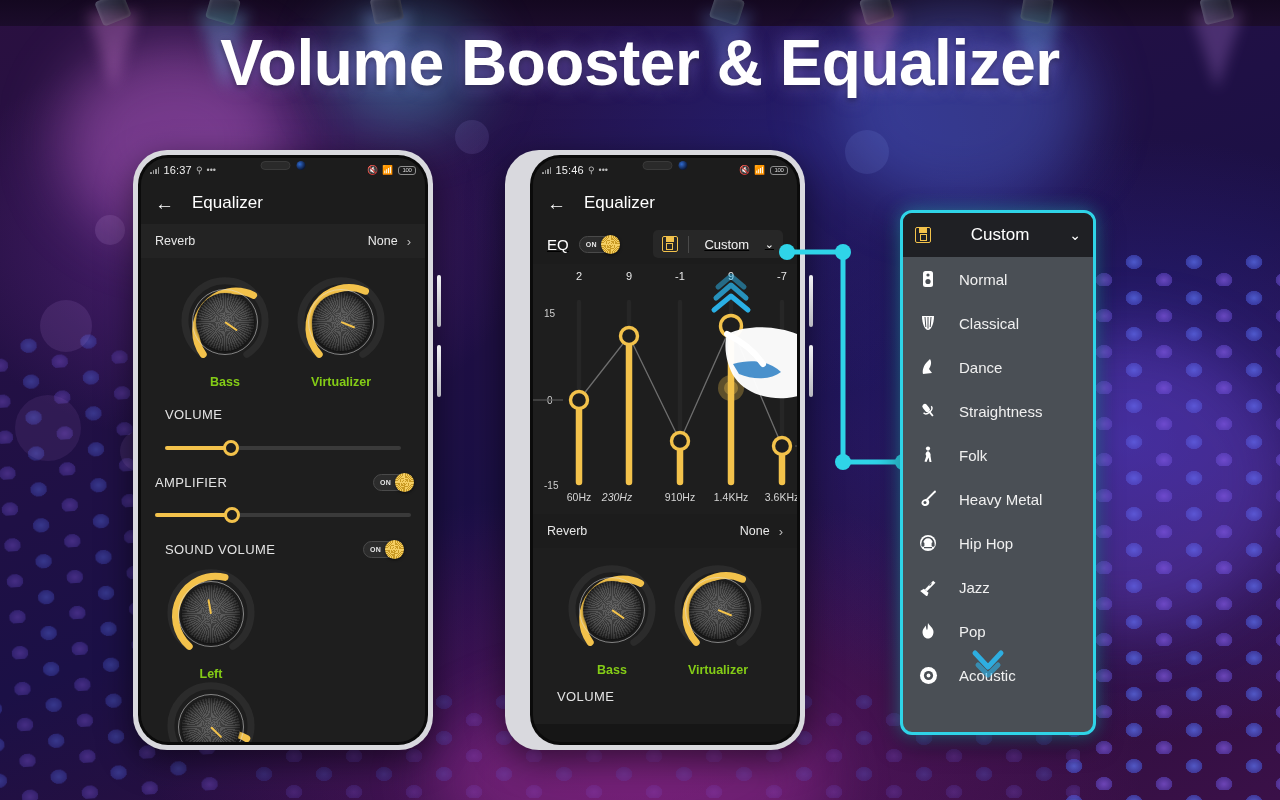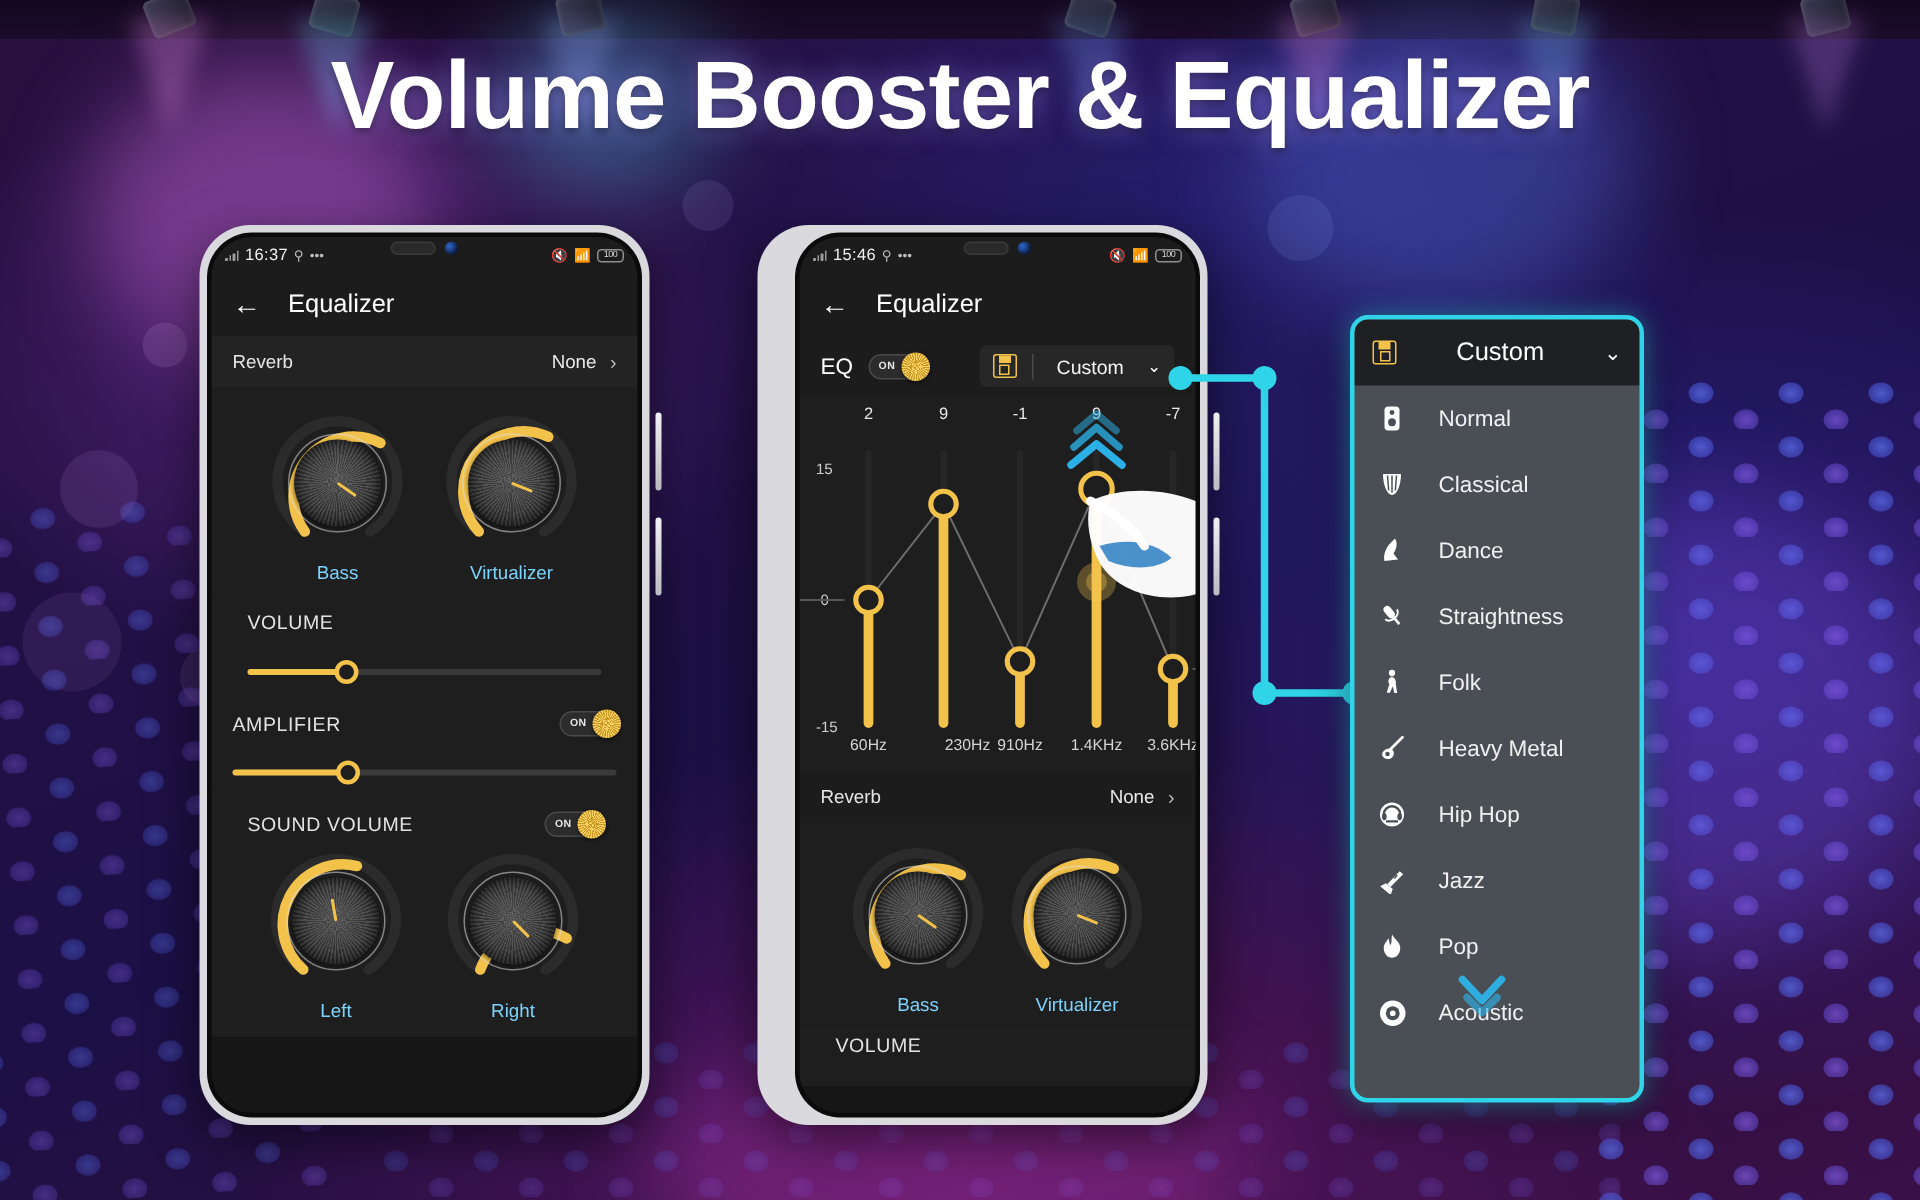--- a/index.html
+++ b/index.html
@@ -156,21 +156,21 @@
     background: radial-gradient(circle at 50% 45%, rgba(255,255,255,.14), transparent 62%);
   }
   .knob-ring {
     position:absolute; left:50%; top:50%; transform:translate(-50%,-50%);
     border-radius:50%; border:1.5px solid rgba(220,220,220,.55);
   }
   .knob-ind {
     position:absolute; width:2px; border-radius:1px; background:#f3c24b;
     transform-origin: 50% 100%;
   }
-  .knob-label { color:#7dd3fc; font-size:12.5px; }
+  .knob-label { color:#84cc16; font-size:12.5px;font-weight:bold; }
 
   
   .sec-label { color:#e3e3e3; font-size:13px; letter-spacing:.4px; }
   .sec-head { display:flex; align-items:center; justify-content:space-between; }
   .slider { position:relative; height: 16px; display:flex; align-items:center; }
   .slider .track { position:absolute; left:0; right:0; height:4px; border-radius:2px; background:#3a3a3a; }
   .slider .fill  { position:absolute; left:0; height:4px; border-radius:2px; background:#f3c24b; }
   .slider .thumb {
     position:absolute; width:16px; height:16px; border-radius:50%;
     background:#1e1e1e; border:3.5px solid #f3c24b; transform: translateX(-50%);
@@ -183,21 +183,21 @@
   .toggle .on-txt { position:absolute; left:6px; font-size:7px; color:#e8e8e8; font-weight:bold; letter-spacing:.3px;}
   .toggle .knb {
     position:absolute; right:-4px; width:19px; height:19px; border-radius:50%;
     background: repeating-conic-gradient(from 0deg, #f5cf63 0deg 6deg, #c99a24 6deg 12deg);
     box-shadow: 0 1px 3px rgba(0,0,0,.6);
   }
 
   
   .eq-row {
     height: 40px; background:#1c1c1c; display:flex; align-items:center;
-    padding: 0 14px; gap: 10px;
+    padding: 0 14px; gap: 10px; text-decoration: underline;
   }
   .eq-label { color:#fff; font-size:15px; }
   .preset-box {
     margin-left:auto; display:flex; align-items:center; gap:10px;
     background:#272727; border-radius:5px; height:28px; padding: 0 9px;
   }
   .save-ico {
     width:16px; height:16px; border:1.6px solid #f3c24b; border-radius:2px;
     position:relative;
   }
@@ -402,21 +402,21 @@
       </div>
 
       <div class="panel" style="padding: 14px 24px 10px;">
         <div class="sec-head">
           <span class="sec-label">SOUND VOLUME</span>
           <span class="toggle">
             <span class="on-txt">ON</span>
             <span class="knb"></span>
           </span>
         </div>
-        <div class="knob-row" style="margin-top:10px;">
+        <div class="knob-row" style="margin-top:10px;flex-direction:column;">
           <div class="knob-wrap">
             <div class="knob" style="width:92px;height:92px;">
               <svg width="92" height="92" viewBox="0 0 92 92">
                 <path d="M 24.2 78.4 A 40 40 0 1 1 67.8 78.4" fill="none" stroke="#2b2b2b" stroke-width="7" stroke-linecap="round"></path>
                 <path d="M 24.2 78.4 A 40 40 0 0 1 60.0 9.4" fill="none" stroke="#f3c24b" stroke-width="7" stroke-linecap="round"></path>
               </svg>
               <div class="knob-ring" style="width:66px;height:66px;"></div>
               <div class="knob-face" style="width:58px;height:58px;"></div>
               <div class="knob-ind" style="height:15px; left:45px; top:31px; transform: rotate(-10deg);"></div>
             </div>
@@ -548,21 +548,21 @@
           <g>
             <path d="M8 14 C 30 4, 58 6, 78 14 C 96 21, 108 34, 106 50
                      C 104 66, 88 76, 68 78 C 46 80, 26 72, 16 58
                      C 8 46, 4 28, 8 14 Z" fill="#ffffff" opacity="0.97"></path>
             <path d="M14 44 C 34 38, 52 42, 62 52 C 52 60, 34 60, 20 54 Z" fill="#2b7fc4" opacity="0.85"></path>
             <path d="M8 14 C 24 22, 36 32, 44 44" stroke="#ffffff" stroke-width="6" fill="none" stroke-linecap="round"></path>
           </g>
         </svg>
 
         <div class="eq-freq" style="left:46px;  top:227px;text-align:center;">60Hz</div>
-        <div class="eq-freq" style="left:112px;  top:227px;">230Hz</div>
+        <div class="eq-freq" style="left:84px;  top:227px;font-style:italic;">230Hz</div>
         <div class="eq-freq" style="left:147px; top:227px;">910Hz</div>
         <div class="eq-freq" style="left:198px; top:227px;">1.4KHz</div>
         <div class="eq-freq" style="left:249px; top:227px;">3.6KHz</div>
       </div>
 
       <div class="reverb-row" style="background:#1c1c1c;">
         <span>Reverb</span>
         <span class="reverb-val">
           <span>None</span>
           <span class="chev-r">›</span>

